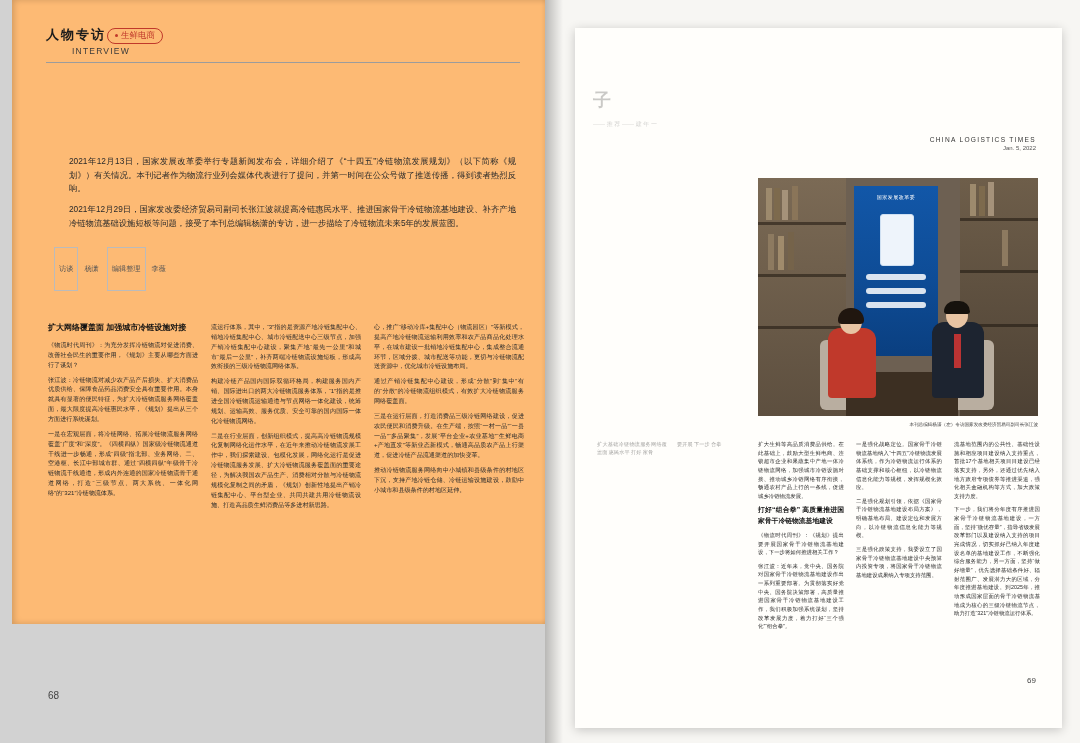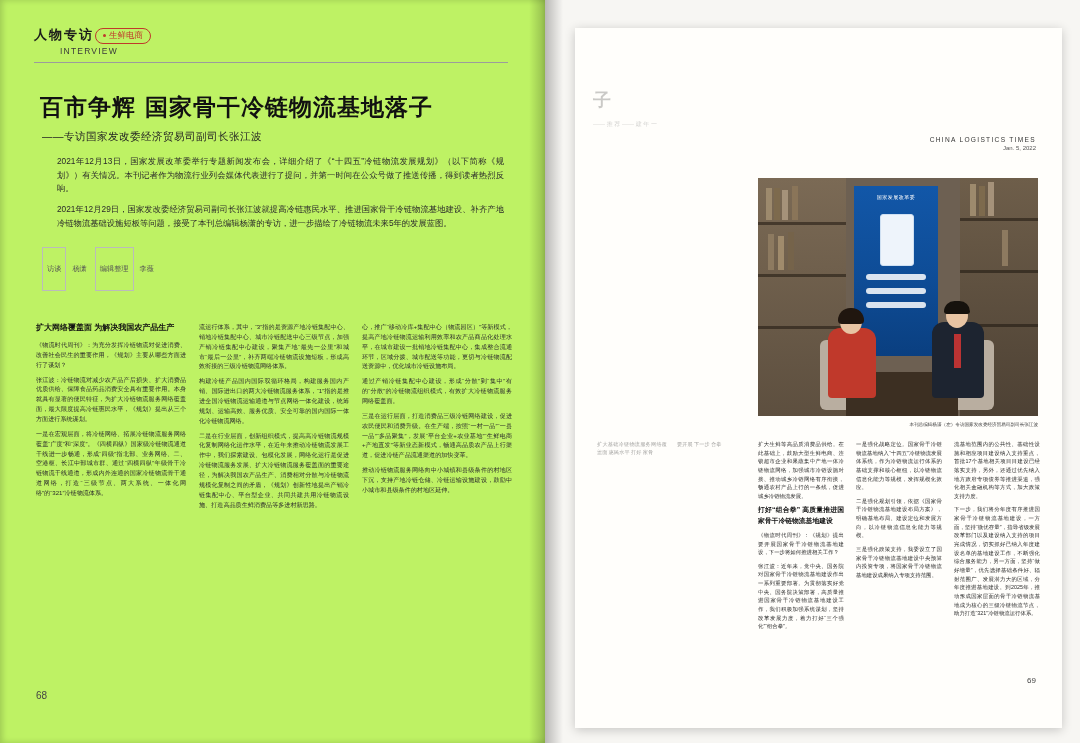--- a/index.html
+++ b/index.html
@@ -5,22 +5,22 @@
   html,body{margin:0;padding:0;}
   body{
     width:1080px;height:743px;overflow:hidden;
     background:#c9c9c9;
     font-family:"Liberation Sans", sans-serif;
   }
   .spread{position:relative;width:1080px;height:743px;background:#d2d2d2;}
 
   
   .page-left{
-    position:absolute;left:0;top:0;width:545px;height:743px;
-    background:#bef264;
+    position:absolute;left:12px;top:0;width:545px;height:624px;
+    background:#fdba74;
     box-shadow:2px 0 6px rgba(0,0,0,.18) inset;
   }
   .page-left:after{
     content:"";position:absolute;right:0;top:0;width:16px;height:100%;
     background:linear-gradient(to right,rgba(0,0,0,0) 0%,rgba(0,0,0,.22) 100%);
   }
   
   .page-right{
     position:absolute;left:545px;top:0;width:535px;height:743px;
     background:#f7f6f3;
@@ -140,37 +140,35 @@
 
     <div class="lhead">
       <div class="cn">人物专访</div>
       <div class="en">INTERVIEW</div>
     </div>
     <div class="tagbox">
       <span class="dot"></span><span>生鲜电商</span>
     </div>
     <div class="rule"></div>
 
-    <div class="ltitle">百市争辉  国家骨干冷链物流基地落子</div>
-    <div class="lsub">——专访国家发改委经济贸易司副司长张江波</div>
 
     <div class="lead">
       <p>2021年12月13日，国家发展改革委举行专题新闻发布会，详细介绍了《“十四五”冷链物流发展规划》（以下简称《规划》）有关情况。本刊记者作为物流行业列会媒体代表进行了提问，并第一时间在公众号做了推送传播，得到读者热烈反响。</p>
       <p>2021年12月29日，国家发改委经济贸易司副司长张江波就提高冷链惠民水平、推进国家骨干冷链物流基地建设、补齐产地冷链物流基础设施短板等问题，接受了本刊总编辑杨潇的专访，进一步描绘了冷链物流未来5年的发展蓝图。</p>
     </div>
 
     <div class="credit">
       <span class="box">访谈</span><span>杨潇</span>
       &nbsp;&nbsp;
       <span class="box">编辑整理</span><span>李薇</span>
     </div>
 
     <div class="lcols">
       <div class="lcol">
-        <div class="colhead">扩大网络覆盖面  为解决我国农产品生产</div>
+        <div class="colhead">扩大网络覆盖面  加强城市冷链设施对接</div>
         <p>《物流时代周刊》：为充分发挥冷链物流对促进消费、改善社会民生的重要作用，《规划》主要从哪些方面进行了谋划？</p>
         <p>张江波：冷链物流对减少农产品产后损失、扩大消费品优质供给、保障食品药品消费安全具有重要作用。本身就具有显著的便民特征，为扩大冷链物流服务网络覆盖面，最大限度提高冷链惠民水平，《规划》提出从三个方面进行系统谋划。</p>
         <p>一是在宏观层面，将冷链网络、拓展冷链物流服务网络覆盖“广度”和“深度”。《四横四纵》国家级冷链物流通道干线进一步畅通，形成“四级”指北部、业务网络、二、空港枢、长江中部城市群、通过“四横四纵”年级骨干冷链物流干线通道，形成内外连通的国家冷链物流骨干通道网络，打造“三级节点、两大系统、一体化网络”的“321”冷链物流体系。</p>
       </div>
       <div class="lcol">
         <p>流运行体系，其中，“3”指的是资源产地冷链集配中心、销地冷链集配中心、城市冷链配送中心三级节点，加强产销冷链集配中心建设，聚集产地“最先一公里”和城市“最后一公里”，补齐两端冷链物流设施短板，形成高效衔接的三级冷链物流网络体系。</p>
         <p>构建冷链产品国内国际双循环格局，构建服务国内产销、国际进出口的两大冷链物流服务体系，“1”指的是推进全国冷链物流运输通道与节点网络一体化建设，统筹规划、运输高效、服务优质、安全可靠的国内国际一体化冷链物流网络。</p>
         <p>二是在行业层面，创新组织模式，提高高冷链物流规模化复制网络化运作水平，在近年来推动冷链物流发展工作中，我们探索建设、包模化发展，网络化运行是促进冷链物流服务发展、扩大冷链物流服务覆盖面的重要途径，为解决我国农产品生产、消费相对分散与冷链物流规模化复制之间的矛盾，《规划》创新性地提出产销冷链集配中心、平台型企业、共同共建共用冷链物流设施、打造高品质生鲜消费品等多进村新思路。</p>
       </div>
       <div class="lcol">

